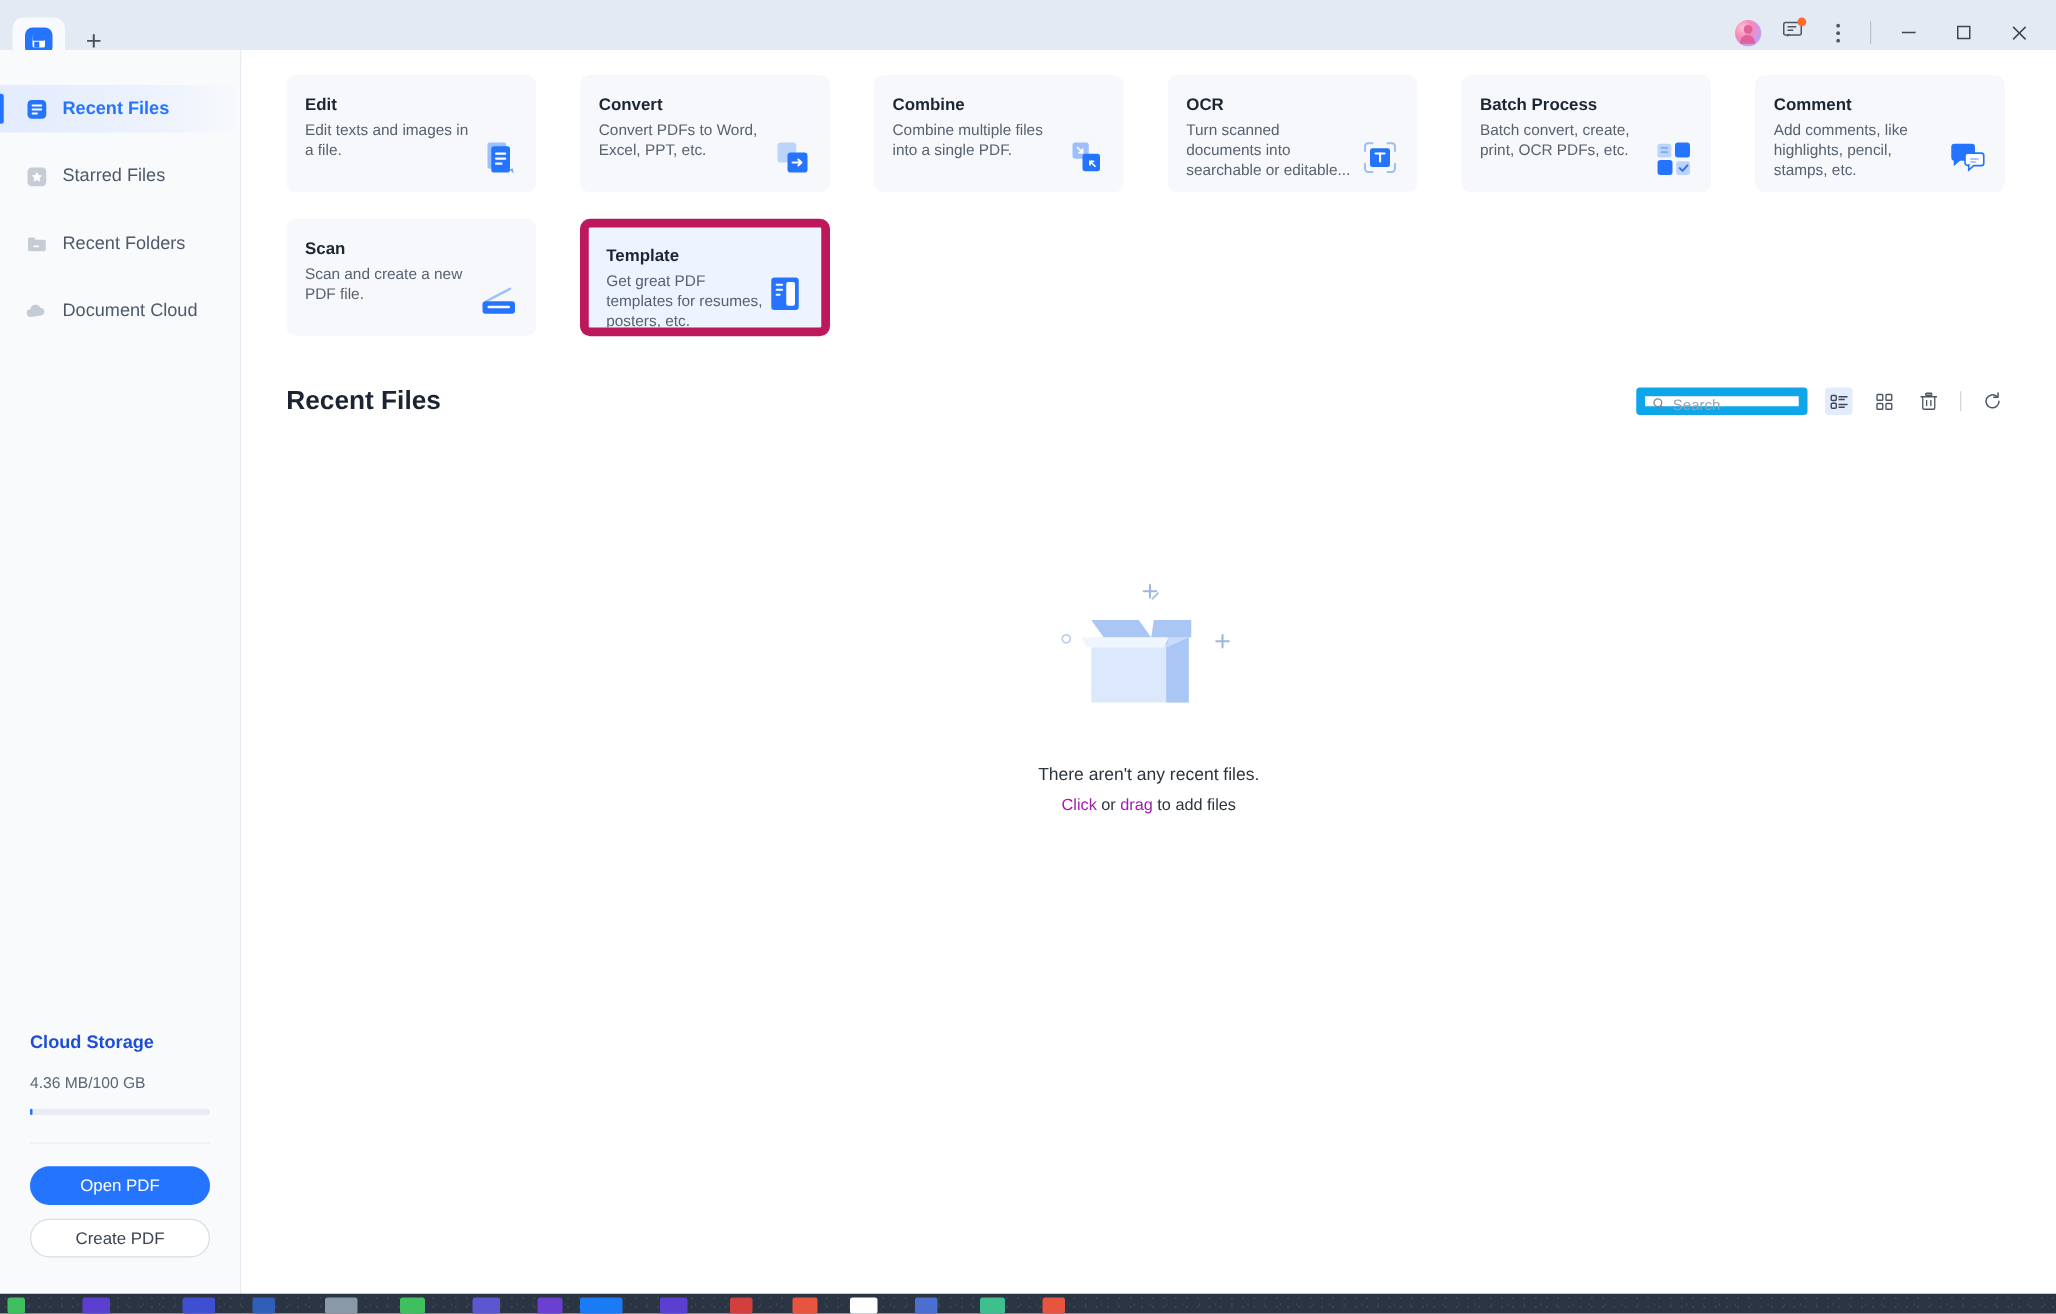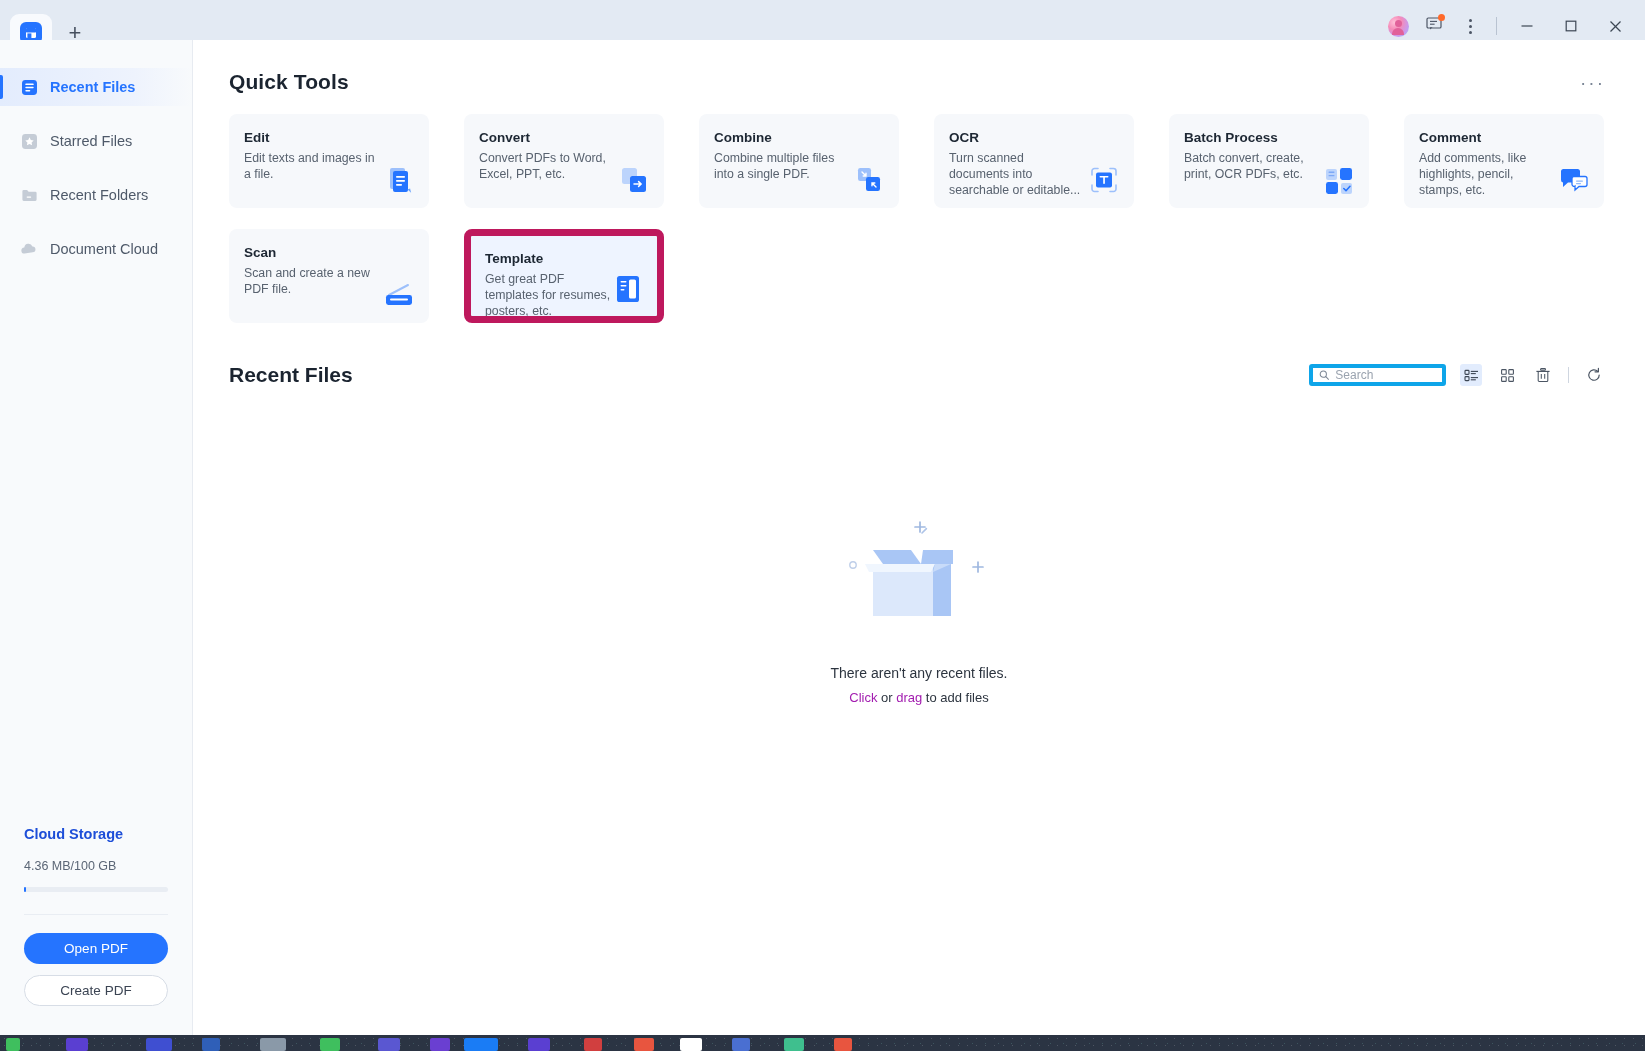--- a/index.html
+++ b/index.html
@@ -124,22 +124,22 @@
   }
   .tool-card.selected { background:#eef4ff; border:7px solid #be185d; }
   .tool-name { font-size:13.5px; font-weight:700; color:#1d2733; margin-bottom:5px; }
   .tool-desc { font-size:12.3px; color:#58626f; line-height:1.32; width:135px; }
   .tool-ico { position:absolute; right:12px; bottom:10px; width:34px; height:34px; }
 
   .recent-head { display:flex; align-items:center; padding: 40px 40px 0 36px; }
   .recent-title { font-size:21px; font-weight:600; color:#1b2430; }
   .recent-tools { margin-left:auto; display:flex; align-items:center; gap:14px; }
   .search-box {
-    width:137px; height:22px; border:4px solid #0ea5e9; border-radius:3px;
-    display:flex; align-items:center; gap:6px; padding: 0 6px; background:#fff;
+    width:137px; height:22px; border:7px solid #0ea5e9; border-radius:3px;
+    display:flex; align-items:flex-start; gap:6px; padding: 0 6px; background:#fff;
   }
   .search-box input {
     border:none; outline:none; font-size:12px; color:#5a6472; width:100%;
     font-family:inherit; background:transparent;
   }
   .search-box input::placeholder { color:#9aa3af; }
   .vtool {
     width:22px; height:22px; border-radius:3px; display:flex;
     align-items:center; justify-content:center; cursor:pointer; color:#57616f;
   }
@@ -280,24 +280,20 @@
           <span></span>
         </div>
       <div class="cloud-sep"></div>
       <button class="btn-open">Open PDF</button>
       <button class="btn-create">Create PDF</button>
     </div>
   </div>
 
   <div class="main">
 
-    <div class="section-head">
-      <div class="section-title">Quick Tools</div>
-      <div class="ellipsis-btn">···</div>
-    </div>
 
     <div class="tools-grid">
 
       <div class="tool-card">
         <div class="tool-name">Edit</div>
         <div class="tool-desc">Edit texts and images in a file.</div>
         <svg class="tool-ico" viewBox="0 0 34 34">
           <rect x="8" y="5" width="15" height="21" rx="2" fill="#9dc0fb"></rect>
           <rect x="11" y="8" width="15" height="21" rx="2" fill="#2574ff"></rect>
           <rect x="14" y="13" width="9" height="1.7" rx=".8" fill="#fff"></rect>

